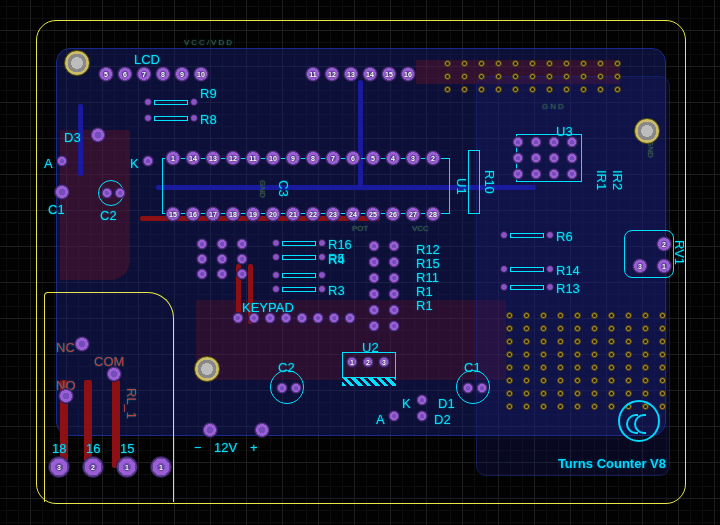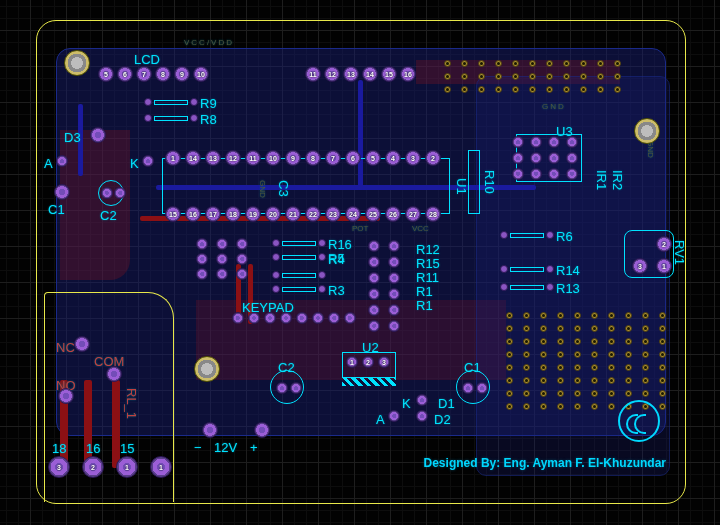--- a/index.html
+++ b/index.html
@@ -215,21 +215,21 @@
 
   <div class="el lbl gnd" style="left:148px;top:18px;letter-spacing:2px">VCC/VDD</div>
   <div class="el lbl gnd" style="left:506px;top:82px;letter-spacing:2px">GND</div>
   <div class="el lbl gnd" style="left:610px;top:120px;writing-mode:vertical-rl">GND</div>
 
   <div class="el res" style="left:108px;top:77px">
       <div class="p"></div>
       <div class="b"></div>
       <div class="p"></div>
     </div>
-  <div class="el lbl" style="left:164px;top:76px">R9</div>
+  <div class="el lbl" style="left:164px;top:66px">R9</div>
   <div class="el res" style="left:108px;top:93px">
       <div class="p"></div>
       <div class="b"></div>
       <div class="p"></div>
     </div>
   <div class="el lbl" style="left:164px;top:92px">R8</div>
 
   <div class="el lbl" style="left:28px;top:110px">D3</div>
   <div class="el pad" style="left:54px;top:107px"></div>
   <div class="el pad sm" style="left:20px;top:135px"></div>
@@ -644,18 +644,18 @@
       <div class="dot"></div>
       <div class="dot"></div>
       <div class="dot"></div>
       <div class="dot"></div>
       <div class="dot"></div>
       <div class="dot"></div>
   </div>
 
   <div class="el logo" style="left:582px;top:380px"></div>
   <div class="el credit" style="left:300px;top:436px;width:330px">
-    <div class="sub">Designed By: Eng. Ayman F. El-Khuzundar</div>
+    <div>Turns Counter V8</div>
   </div>
 
 </div>
 
 <div class="outline"></div>
 
 </body></html>

